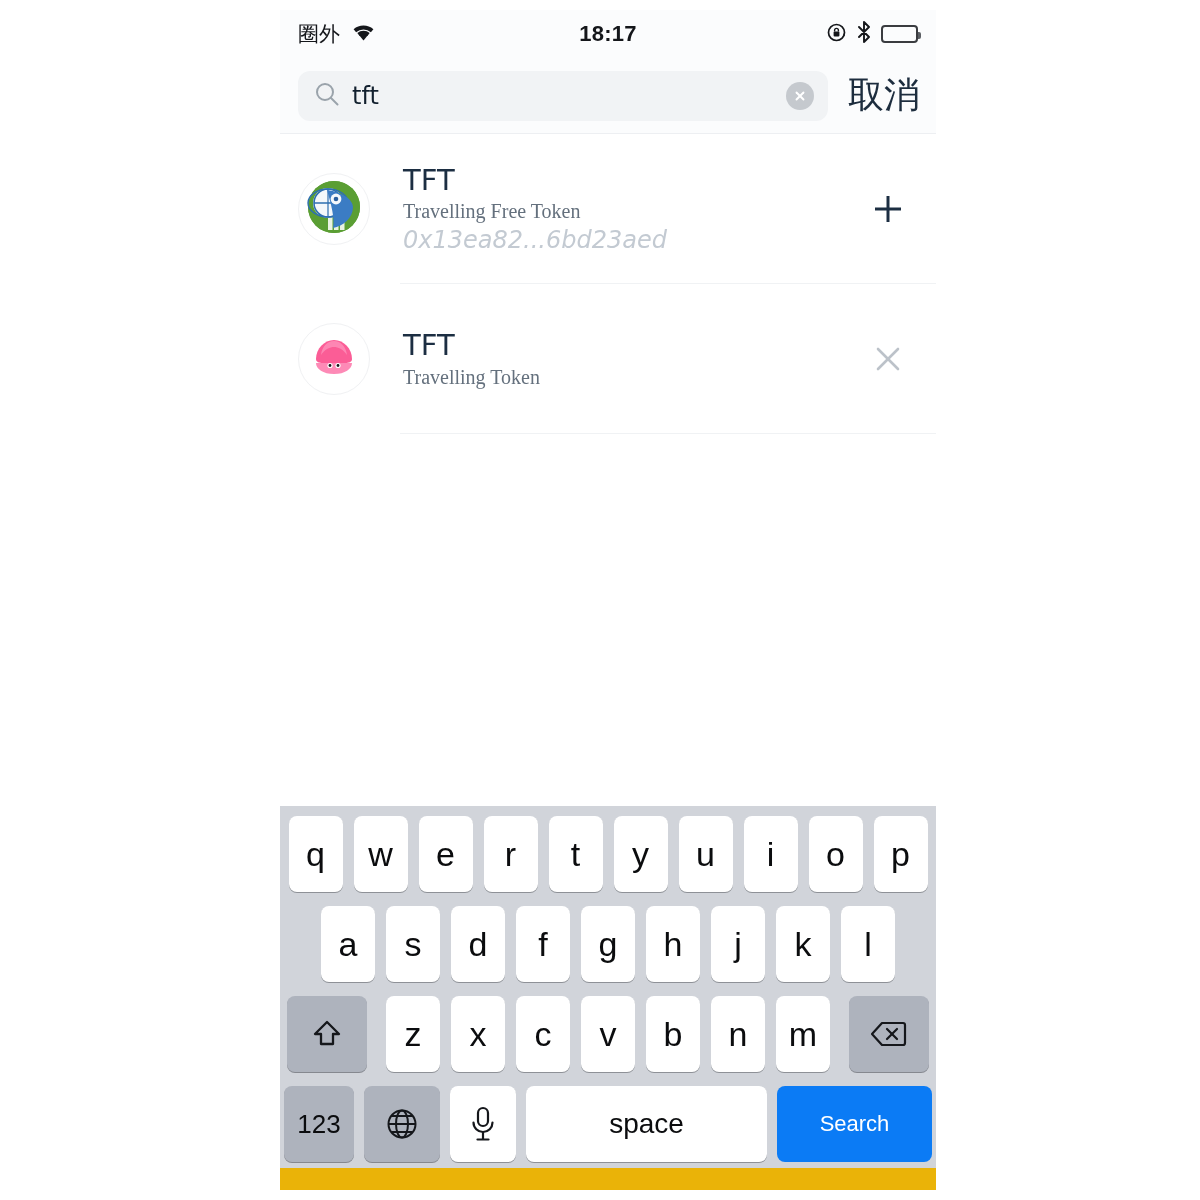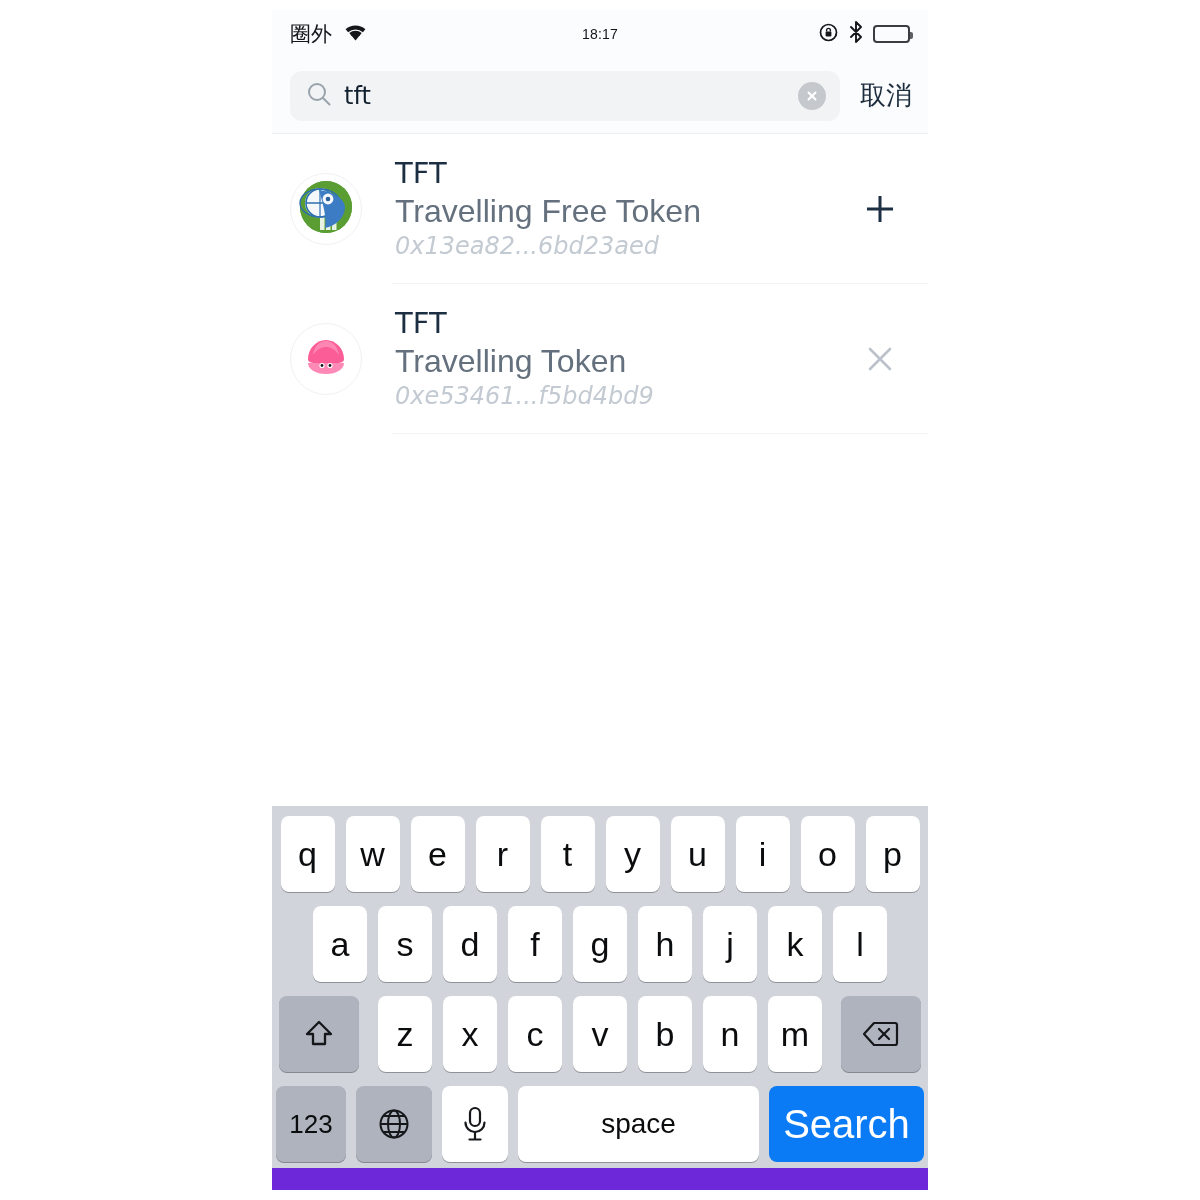--- a/index.html
+++ b/index.html
@@ -11,25 +11,25 @@
   #screen {
     position: relative;
     width: 1200px;
     height: 1200px;
     background: #ffffff;
     overflow: hidden;
   }
   
   #phone {
     position: absolute;
-    left: 272px;
+    left: 280px;
     top: 10px;
     width: 656px;
     height: 1180px;
-    background: #6d28d9;
+    background: #eab308;
     overflow: hidden;
   }
   
   .statusbar {
     position: relative;
     height: 48px;
     background: #fbfcfd;
     display: flex;
     align-items: center;
     padding: 0 18px;
@@ -44,22 +44,22 @@
   .sb-carrier {
     font-size: 21px;
     color: #14161a;
     letter-spacing: 0px;
     font-family: "DejaVu Sans", sans-serif;
   }
   .sb-center {
     position: absolute;
     left: 0; right: 0;
     text-align: center;
-    font-size: 14px;
-    font-weight: normal;
+    font-size: 22px;
+    font-weight: bold;
     color: #14161a;
     letter-spacing: 0.2px;
     pointer-events: none;
   }
   .sb-right {
     margin-left: auto;
     display: flex;
     align-items: center;
     gap: 10px;
     flex: 0 0 auto;
@@ -115,21 +115,21 @@
     width: 28px; height: 28px;
     border-radius: 50%;
     background: #c5c9ce;
     display: flex;
     align-items: center;
     justify-content: center;
     flex: 0 0 auto;
     cursor: pointer;
   }
   .cancel-btn {
-    font-size: 26px;
+    font-size: 36px;
     color: #1d2d3e;
     margin-left: 20px;
     flex: 0 0 auto;
     cursor: pointer;
     font-family: Liberation Sans, sans-serif;
   }
   
   .results {
     background: #ffffff;
     height: 672px;
@@ -170,24 +170,24 @@
     justify-content: center;
     gap: 6px;
   }
   .tk-symbol {
     font-size: 29px;
     color: #1c2e42;
     line-height: 1.05;
     font-family: "DejaVu Sans", sans-serif;
   }
   .tk-name {
-    font-size: 32px;
+    font-size: 20px;
     color: #64707d;
     line-height: 1.05;
-    font-family: Liberation Sans, sans-serif;
+    font-family: Liberation Serif, serif;
   }
   .tk-addr {
     font-size: 24px;
     color: #c3cad2;
     line-height: 1.05;
     font-family: "DejaVu Sans", sans-serif;
     font-style: italic;
   }
   .row-action {
     width: 60px;
@@ -231,21 +231,21 @@
   .key.shift { width: 80px; height: 76px; margin: 0 5.5px 0 4px; }
   .key.del   { width: 80px; height: 76px; margin: 0 4px 0 5.5px; }
   .key.num   { width: 70px; height: 76px; margin: 0 5px 0 4px; font-size: 26px; }
   .key.globe { width: 76px; height: 76px; margin: 0 5px; }
   .key.mic   { width: 66px; height: 76px; margin: 0 5px; }
   .key.space { flex: 1; height: 76px; margin: 0 5px; font-size: 28px; color: #0b0c0e; }
   .key.search {
     width: 155px; height: 76px; margin: 0 4px 0 5px;
     background: #0b7bf5;
     color: #ffffff;
-    font-size: 40px;
+    font-size: 22px;
     box-shadow: none;
   }
   .row3-spacer { width: 8px; }
 </style>
 </head>
 <body>
 
 <div id="screen">
   <div id="phone">
 
@@ -348,21 +348,20 @@
               <circle cx="20" cy="30.5" r="2.6" fill="#ffffff"></circle>
               <circle cx="28" cy="30.5" r="2.6" fill="#ffffff"></circle>
               <circle cx="20" cy="30.5" r="1.4" fill="#15171b"></circle>
               <circle cx="28" cy="30.5" r="1.4" fill="#15171b"></circle>
             </svg>
           </span>
         </div>
         <div class="row-texts">
           <span class="tk-symbol">TFT</span>
           <span class="tk-name">Travelling Token</span>
-          <span class="tk-addr">0xe53461...f5bd4bd9</span>
         </div>
         <div class="row-action">
           <svg width="34" height="34" viewBox="0 0 34 34">
             <line x1="7" y1="7" x2="27" y2="27" stroke="#bcc2c9" stroke-width="2.6" stroke-linecap="round"></line>
             <line x1="27" y1="7" x2="7" y2="27" stroke="#bcc2c9" stroke-width="2.6" stroke-linecap="round"></line>
           </svg>
         </div>
         <div class="row-sep"></div>
       </div>
 

